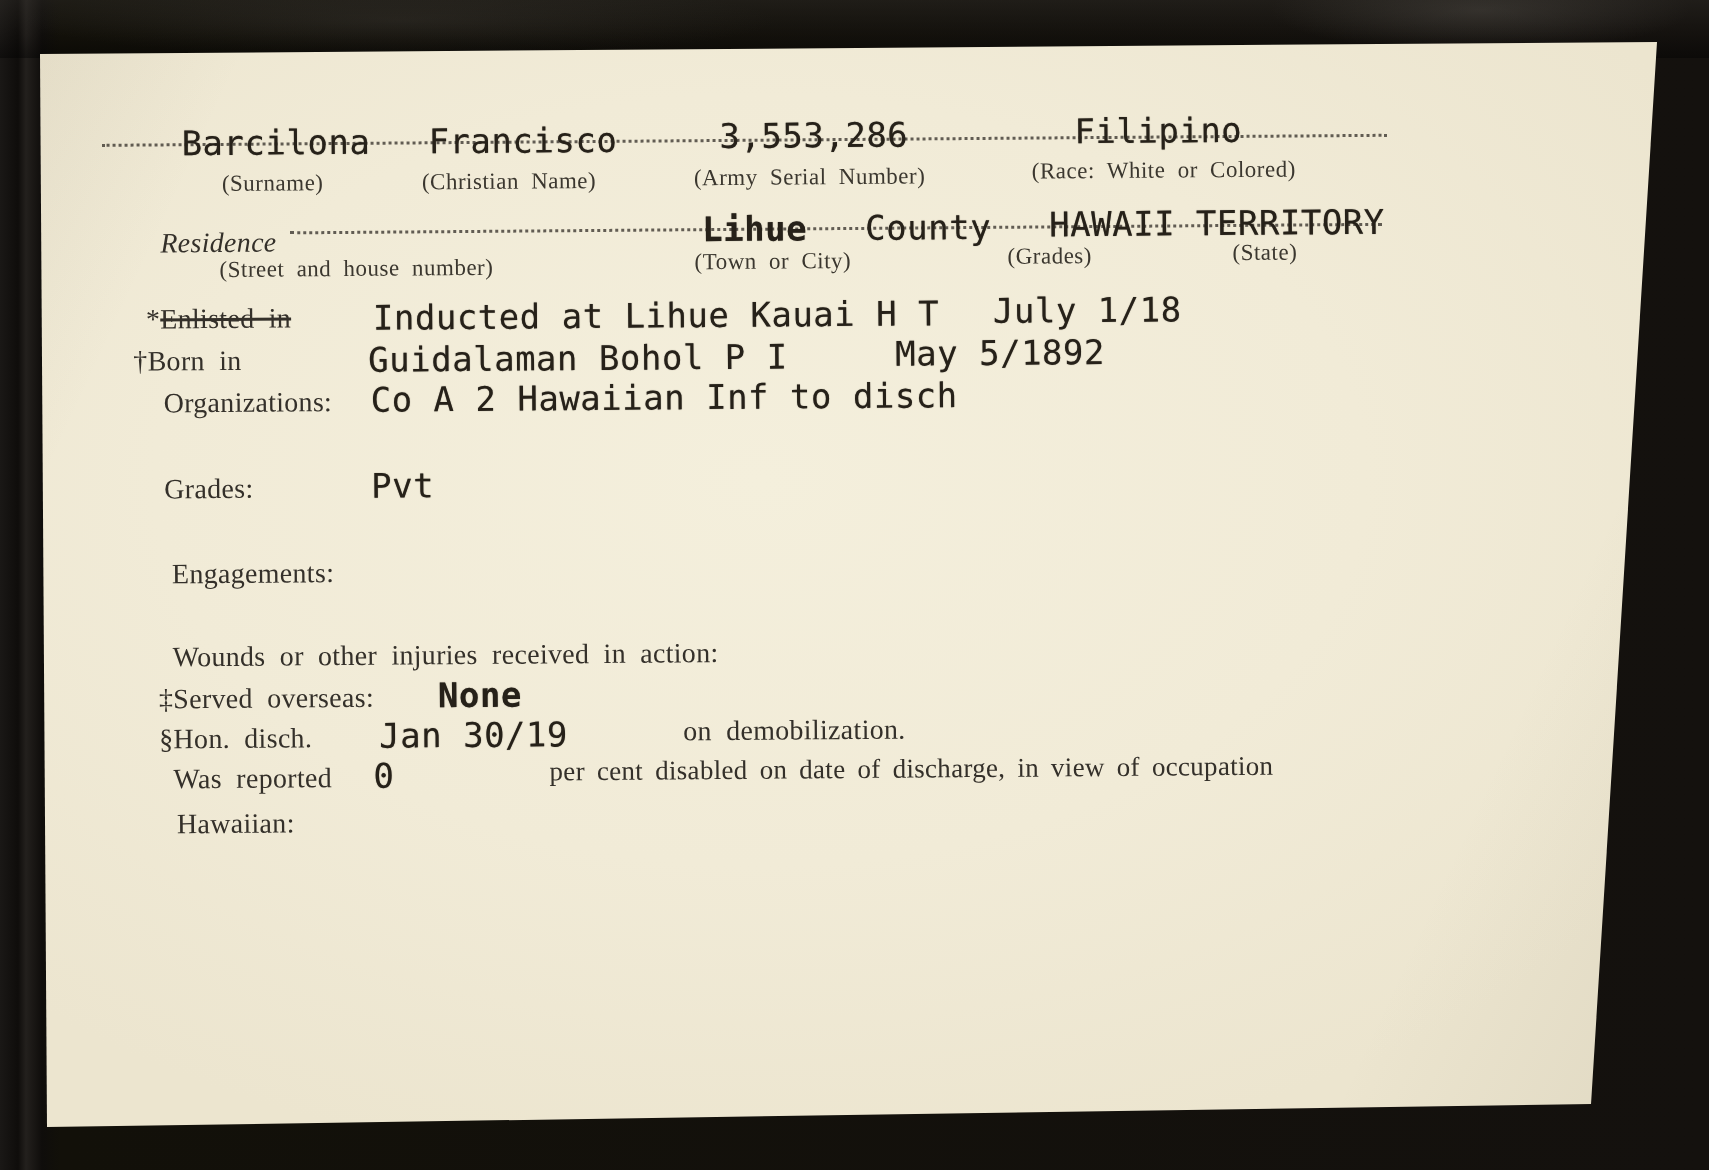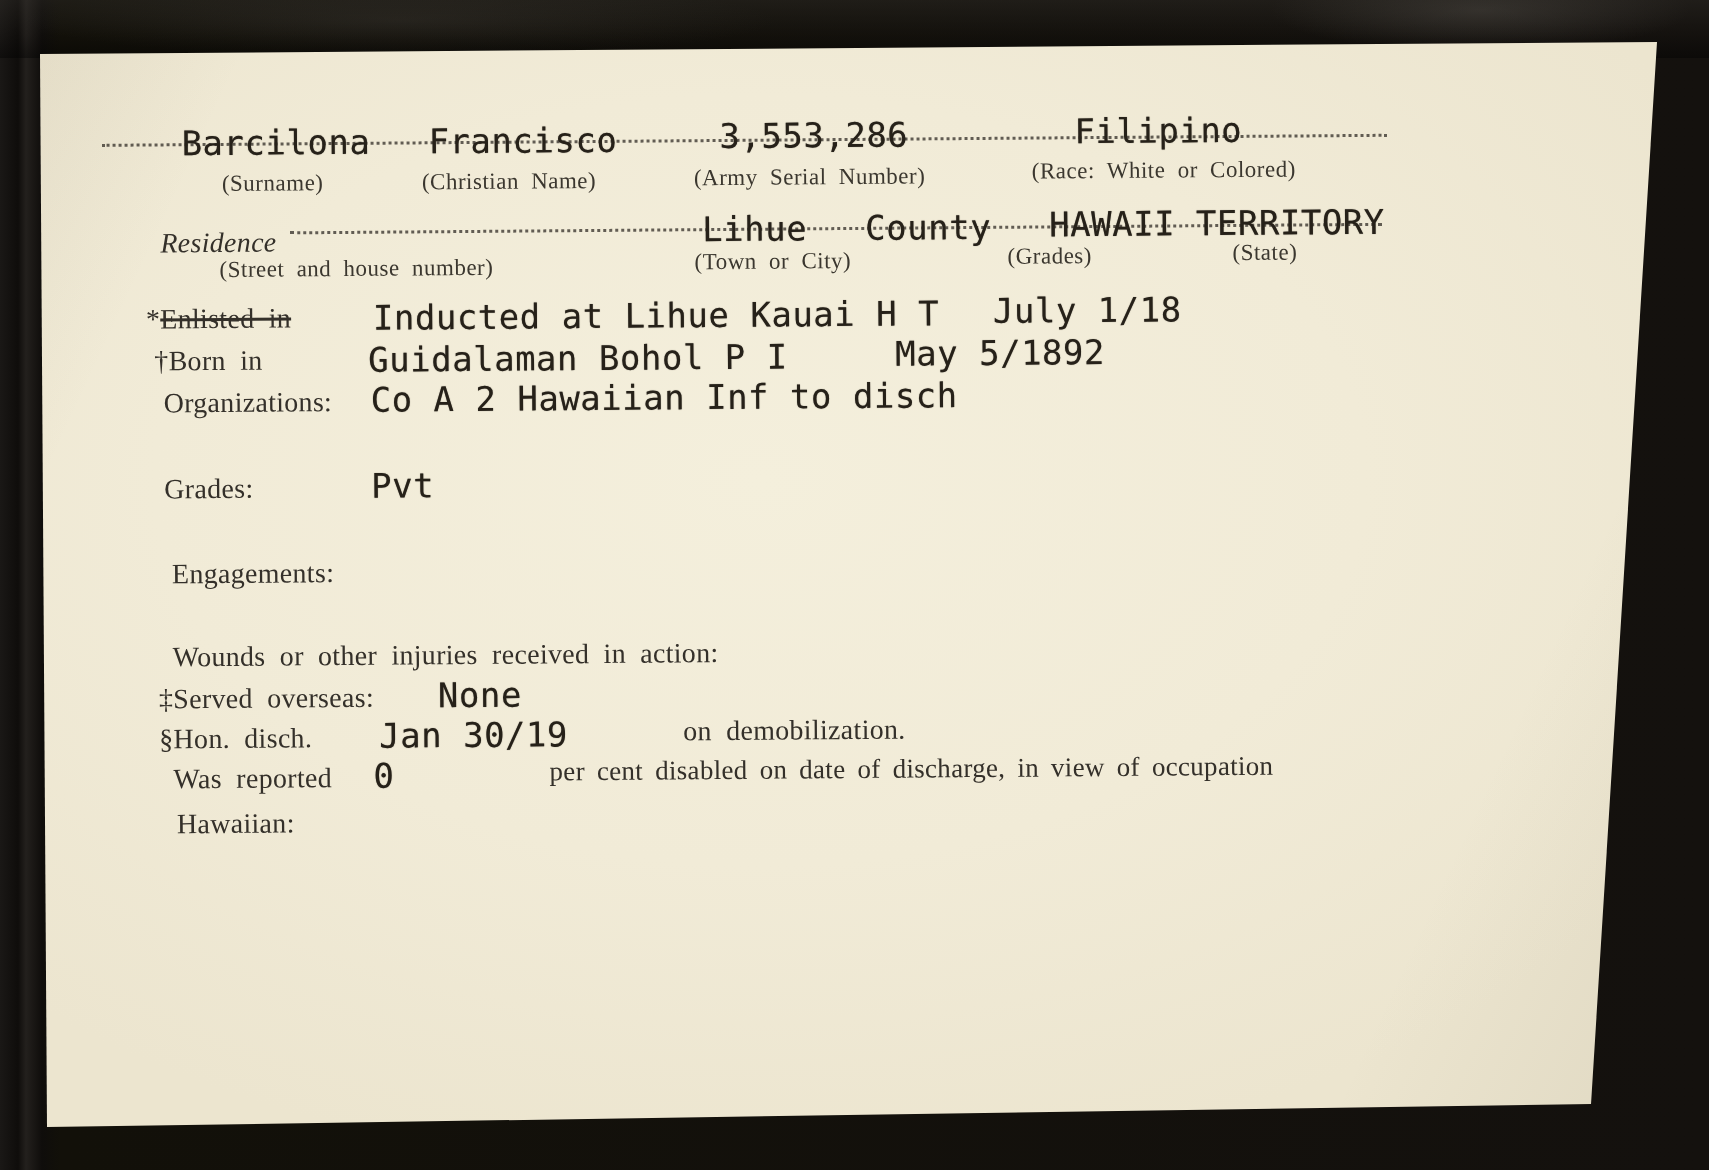--- a/index.html
+++ b/index.html
@@ -29,21 +29,21 @@
   .content{
     position:absolute;left:0;top:0;width:1709px;height:1170px;
     transform:rotate(-0.45deg);transform-origin:850px 580px;
   }
   .abs{position:absolute;white-space:nowrap;}
   .typed{
     font-family:"DejaVu Sans Mono","Liberation Mono",monospace;
     font-size:34px;color:#262119;letter-spacing:0.5px;
     text-shadow:0 0 1px rgba(38,33,25,0.55);
   }
-  .typed.big{font-weight:normal;}
+  .typed.big{font-weight:bold;}
   .printed{
     font-family:"Liberation Serif","DejaVu Serif",serif;
     font-size:28px;color:#34302a;word-spacing:7px;letter-spacing:0.3px;
   }
   .plabel{
     font-family:"Liberation Serif","DejaVu Serif",serif;
     font-size:23px;color:#3b372f;word-spacing:6px;letter-spacing:0.5px;
   }
   .dotrule{
     position:absolute;height:0;border-bottom:3px dotted #49443c;opacity:0.85;
@@ -80,36 +80,36 @@
 
     <div class="abs plabel" style="left:222px;top:252px;">(Street and house number)</div>
     <div class="abs plabel" style="left:697px;top:248px;">(Town or City)</div>
     <div class="abs plabel" style="left:1010px;top:245px;">(Grades)</div>
     <div class="abs plabel" style="left:1235px;top:243px;text-align:center;">(State)</div>
 
     <div class="abs printed" style="left:148px;top:298px;"><span>*</span><span class="strike">Enlisted in</span></div>
     <div class="abs typed" style="left:375px;top:294px;">Inducted at Lihue Kauai H T</div>
     <div class="abs typed" style="left:995px;top:292px;">July 1/18</div>
 
-    <div class="abs printed" style="left:156px;top:340px;text-align:center;">†Born in</div>
+    <div class="abs printed" style="left:135px;top:340px;text-align:center;">†Born in</div>
     <div class="abs typed" style="left:370px;top:336px;">Guidalaman Bohol P I</div>
     <div class="abs typed" style="left:897px;top:334px;">May 5/1892</div>
 
     <div class="abs printed" style="left:165px;top:382px;">Organizations:</div>
     <div class="abs typed" style="left:372px;top:376px;">Co A 2 Hawaiian Inf to disch</div>
 
     <div class="abs printed" style="left:165px;top:468px;">Grades:</div>
     <div class="abs typed" style="left:372px;top:462px;text-align:right;">Pvt</div>
 
     <div class="abs printed" style="left:172px;top:553px;">Engagements:</div>
 
     <div class="abs printed" style="left:172px;top:636px;">Wounds or other injuries received in action:</div>
 
     <div class="abs printed" style="left:158px;top:678px;">‡Served overseas:</div>
-    <div class="abs typed" style="left:437px;top:672px;">None</div>
+    <div class="abs typed" style="left:437px;top:672px;font-weight:bold;">None</div>
 
     <div class="abs printed" style="left:158px;top:718px;">§Hon. disch.</div>
     <div class="abs typed" style="left:378px;top:712px;">Jan 30/19</div>
     <div class="abs printed" style="left:682px;top:714px;">on demobilization.</div>
 
     <div class="abs printed" style="left:172px;top:758px;">Was reported</div>
     <div class="abs typed" style="left:372px;top:752px;">0</div>
     <div class="abs printed" style="left:548px;top:754px;font-size:27px;word-spacing:5px;">per cent disabled on date of discharge, in view of occupation</div>
 
     <div class="abs printed" style="left:175px;top:803px;">Hawaiian:</div>

